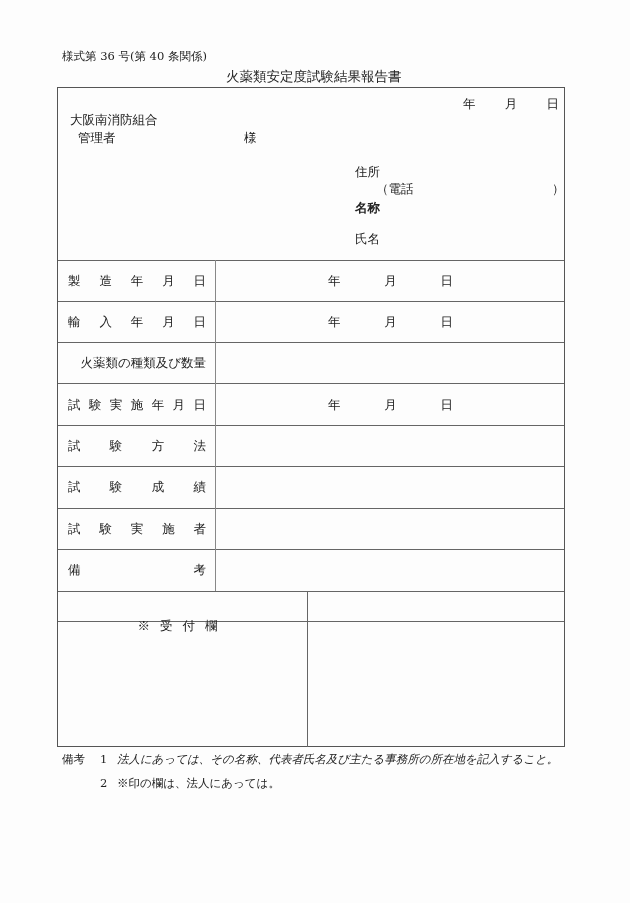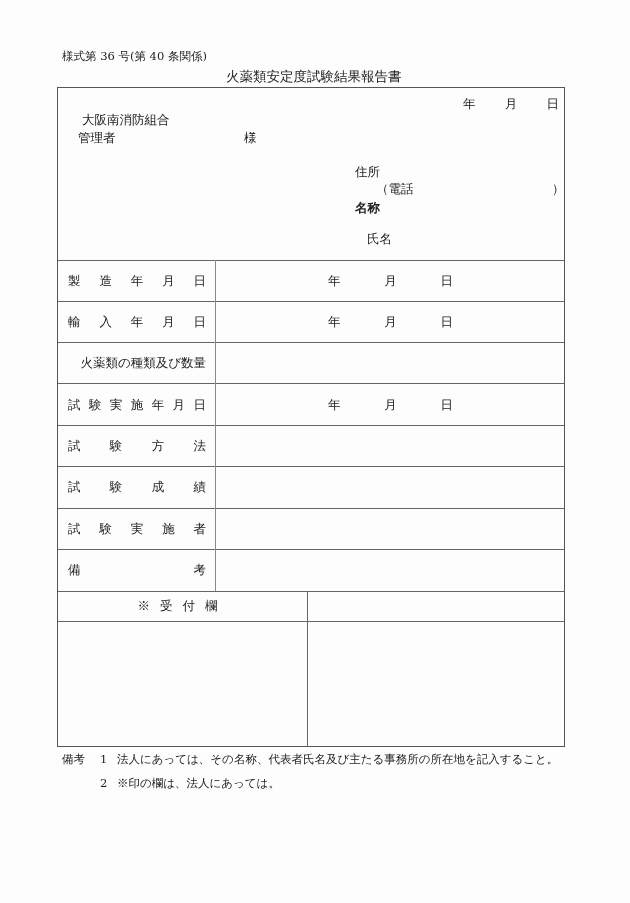--- a/index.html
+++ b/index.html
@@ -21,28 +21,28 @@
 <div class="abs" style="left:62px;top:49px;font-size:11.5px;">様式第 36 号(第 40 条関係)</div>
 <div class="abs" style="left:226px;top:68px;font-size:13.5px;">火薬類安定度試験結果報告書</div>
 
 <div class="form">
 
   <div class="abs" style="left:405px;top:8px;width:96px;display:flex;justify-content:space-between;">
     <span>年</span>
     <span>月</span>
     <span>日</span>
   </div>
-  <div class="abs" style="left:24px;top:24px;">大阪南消防組合</div>
+  <div class="abs" style="left:12px;top:24px;">大阪南消防組合</div>
   <div class="abs" style="left:20px;top:42px;">管理者</div>
   <div class="abs" style="left:186px;top:42px;">様</div>
   <div class="abs" style="left:297px;top:76px;text-align:center;">住所</div>
   <div class="abs" style="left:318px;top:93px;">（電話</div>
   <div class="abs" style="left:494px;top:93px;">）</div>
   <div class="abs" style="left:297px;top:112px;font-weight:bold;">名称</div>
-  <div class="abs" style="left:297px;top:143px;margin-left:12px;">氏名</div>
+  <div class="abs" style="left:297px;top:143px;">氏名</div>
 
   <div class="hline" style="top:172px;"></div>
   <div class="hline" style="top:213px;"></div>
   <div class="hline" style="top:254px;"></div>
   <div class="hline" style="top:295px;"></div>
   <div class="hline" style="top:337px;"></div>
   <div class="hline" style="top:378px;"></div>
   <div class="hline" style="top:420px;"></div>
   <div class="hline" style="top:461px;"></div>
   <div class="hline" style="top:503px;"></div>
@@ -121,22 +121,22 @@
       <span>者</span>
   </div>
   <div class="abs" style="left:160px;top:421px;width:346px;height:40px;"></div>
 
   <div class="label" style="top:462px;">
     <span>備</span>
       <span>考</span>
   </div>
   <div class="abs" style="left:160px;top:462px;width:346px;height:40px;"></div>
 
-  <div class="hdr" style="left:0;width:249px;">※受付欄</div>
+  <div class="hdr" style="left:0;width:249px;margin-top:20px;">※受付欄</div>
   <div class="abs" style="left:0;top:534px;width:249px;height:124px;"></div>
   <div class="abs" style="left:250px;top:534px;width:256px;height:124px;"></div>
 </div>
 
 <div class="abs" style="left:62px;top:752px;font-size:11.5px;text-align:center;">備考</div>
 <div class="abs" style="left:100px;top:752px;font-size:11.5px;">1</div>
-<div class="abs" style="left:117px;top:752px;font-size:11.5px;">法人にあっては、その名称、代表者氏名及び主たる事務所の所在地を記入すること。</div>
+<div class="abs" style="left:117px;top:752px;font-size:11.5px;font-style:italic;">法人にあっては、その名称、代表者氏名及び主たる事務所の所在地を記入すること。</div>
 <div class="abs" style="left:100px;top:776px;font-size:11.5px;">2</div>
 <div class="abs" style="left:117px;top:776px;font-size:11.5px;">※印の欄は、法人にあっては。</div>
 
 </body></html>

